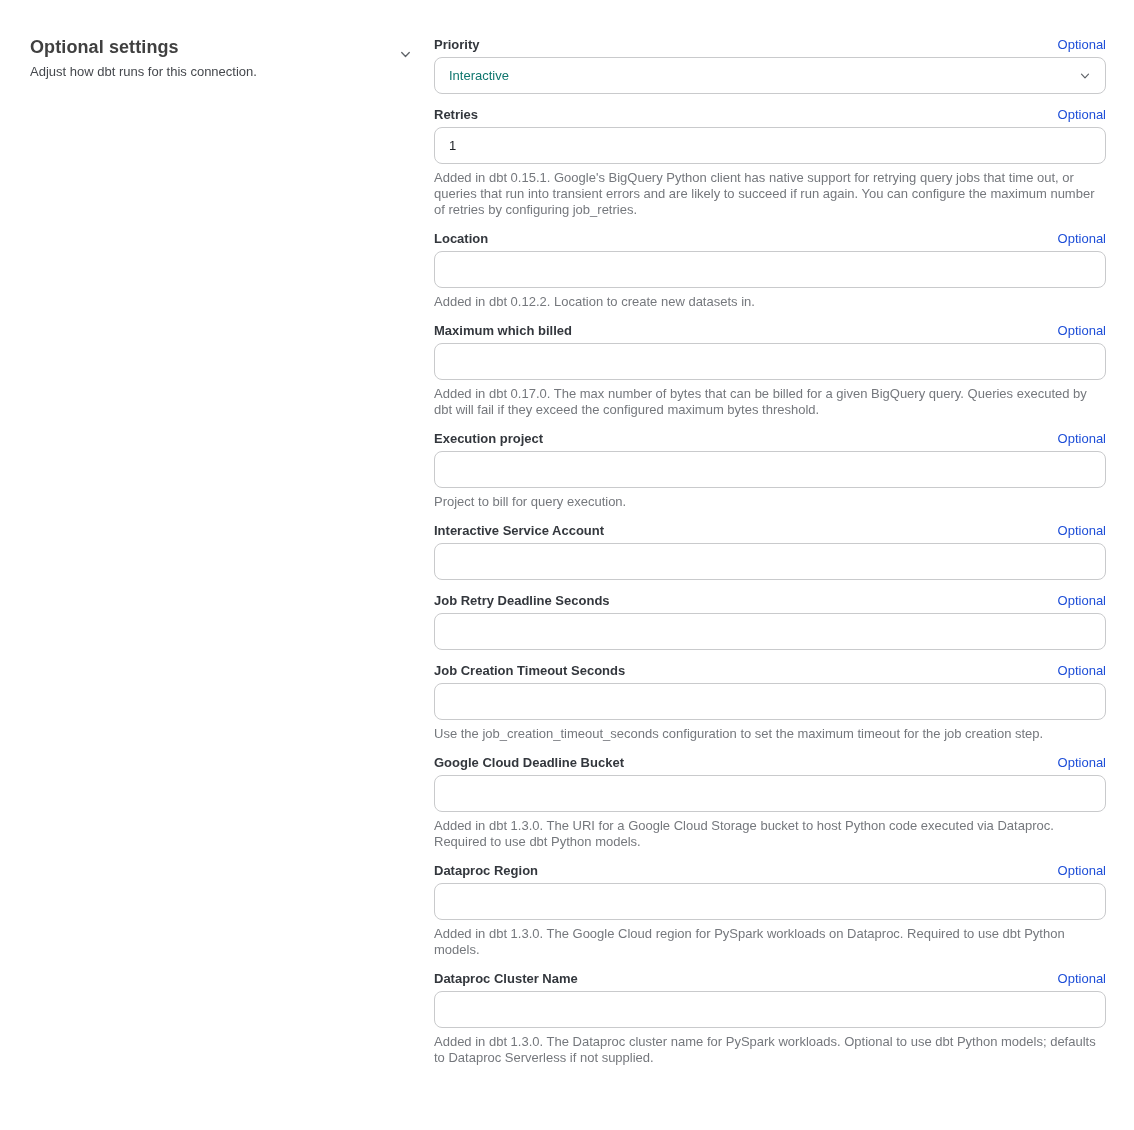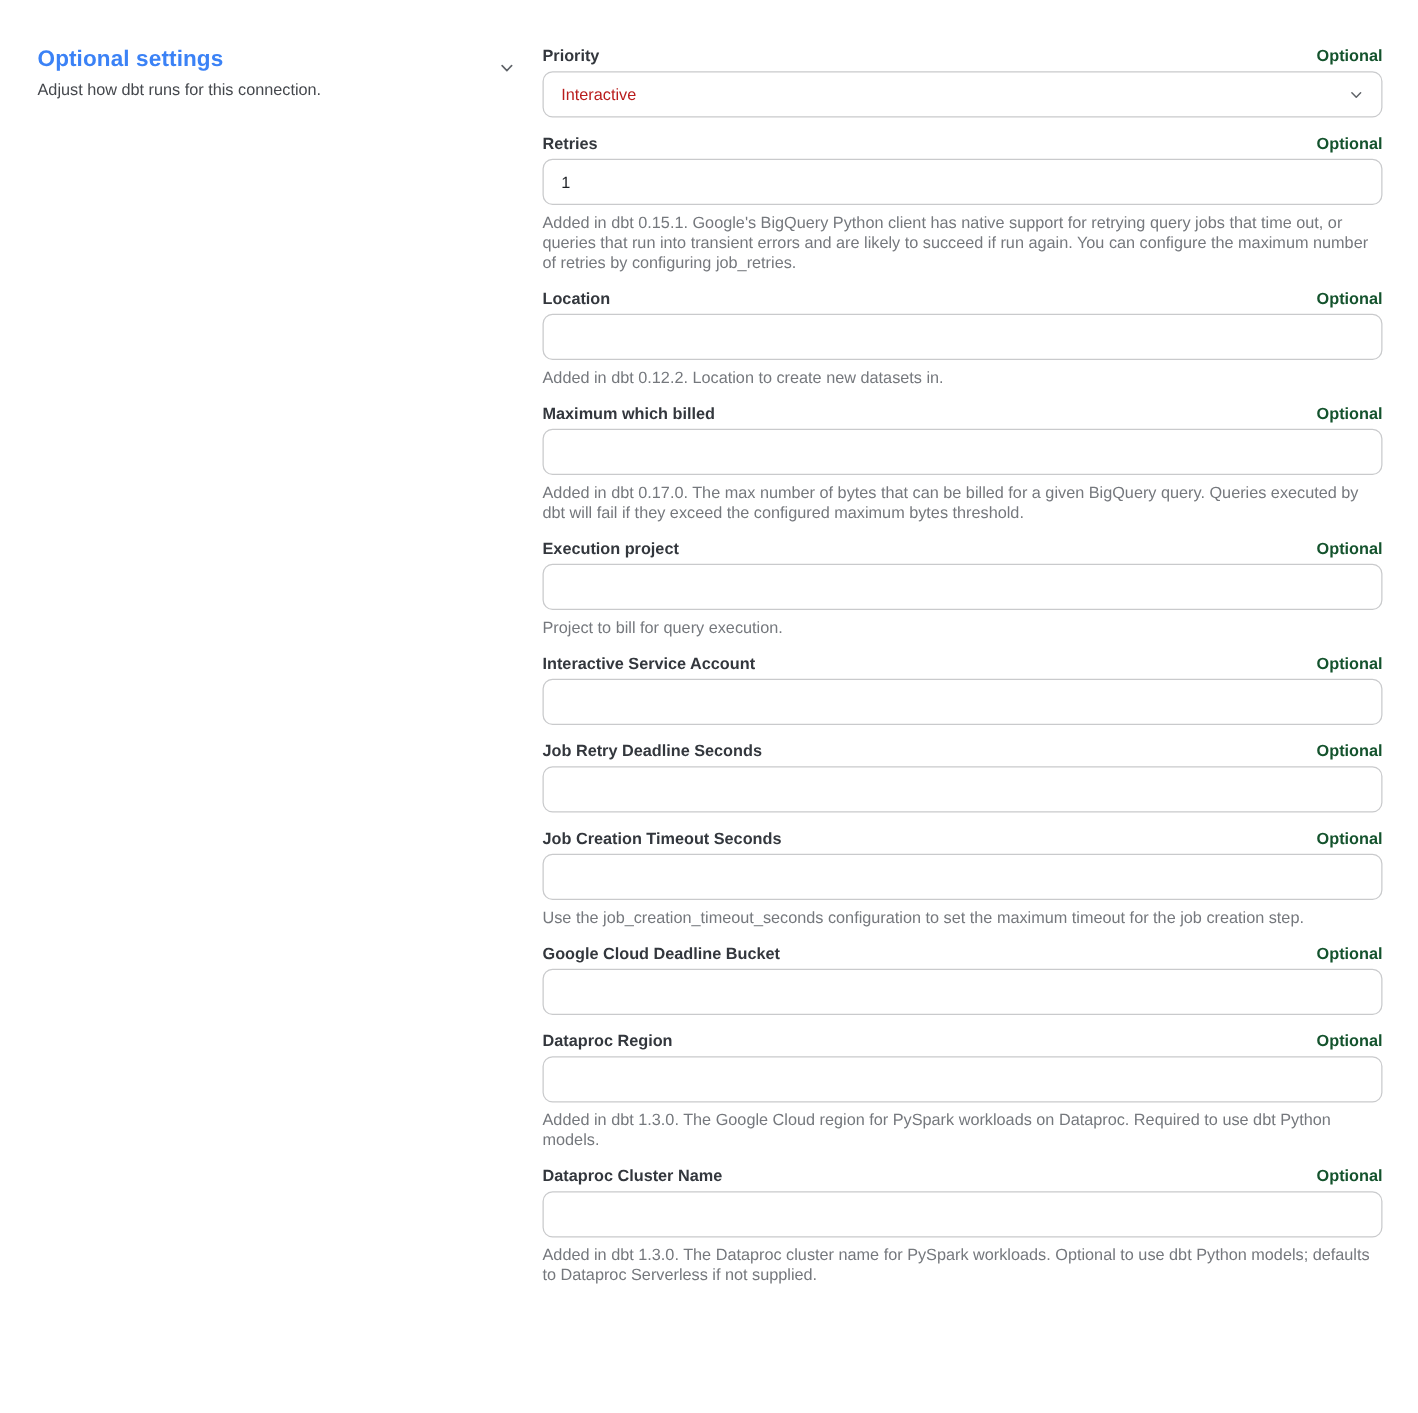--- a/index.html
+++ b/index.html
@@ -24,21 +24,21 @@
     width: 404px;
     display: flex;
     justify-content: space-between;
     align-items: flex-start;
     padding-right: 21px;
   }
   .left-title {
     margin: 0 0 6px 0;
     font-size: 18px;
     font-weight: 700;
-    color: #3b82f6;
+    color: #404040;
     letter-spacing: 0.1px;
   }
   .left-sub {
     margin: 0;
     font-size: 13px;
     line-height: 16px;
     color: #45484d;
   }
   .collapse-btn {
     margin-top: 9px;
@@ -62,22 +62,22 @@
     margin-bottom: 5px;
     line-height: 15px;
   }
   .field-label {
     font-size: 13px;
     font-weight: 700;
     color: #33373d;
   }
   .optional {
     font-size: 13px;
-    font-weight: 700;
-    color: #14532d;
+    font-weight: 400;
+    color: #1d4ed8;
   }
   .input-control,
   .select-control {
     display: block;
     width: 100%;
     height: 37px;
     border: 1px solid #c9cacc;
     border-radius: 8px;
     background: #ffffff;
     padding: 0 14px;
@@ -85,21 +85,21 @@
     font-size: 13px;
     color: #1d2025;
     outline: none;
   }
   .select-control {
     display: flex;
     align-items: center;
     justify-content: space-between;
     cursor: pointer;
   }
-  .select-value { font-size: 13px; color: #b91c1c; }
+  .select-value { font-size: 13px; color: #0f766e; }
   .chev { display: inline-flex; align-items: center; }
   .field-help {
     margin: 6px 0 0 0;
     font-size: 13px;
     line-height: 16px;
     color: #75787d;
   }
 </style>
 </head>
 <body>
@@ -206,20 +206,21 @@
     <p class="field-help">Use the job_creation_timeout_seconds configuration to set the maximum timeout for the job creation step.</p>
   </div>
 
   <div class="field">
     <div class="field-head">
       <span class="field-label">Google Cloud Deadline Bucket</span>
       <span class="optional">Optional</span>
     </div>
 
     <input class="input-control" type="text" style="">
+    <p class="field-help">Added in dbt 1.3.0. The URI for a Google Cloud Storage bucket to host Python code executed via Dataproc. Required to use dbt Python models.</p>
   </div>
 
   <div class="field">
     <div class="field-head">
       <span class="field-label">Dataproc Region</span>
       <span class="optional">Optional</span>
     </div>
 
     <input class="input-control" type="text" style="">
     <p class="field-help">Added in dbt 1.3.0. The Google Cloud region for PySpark workloads on Dataproc. Required to use dbt Python models.</p>

